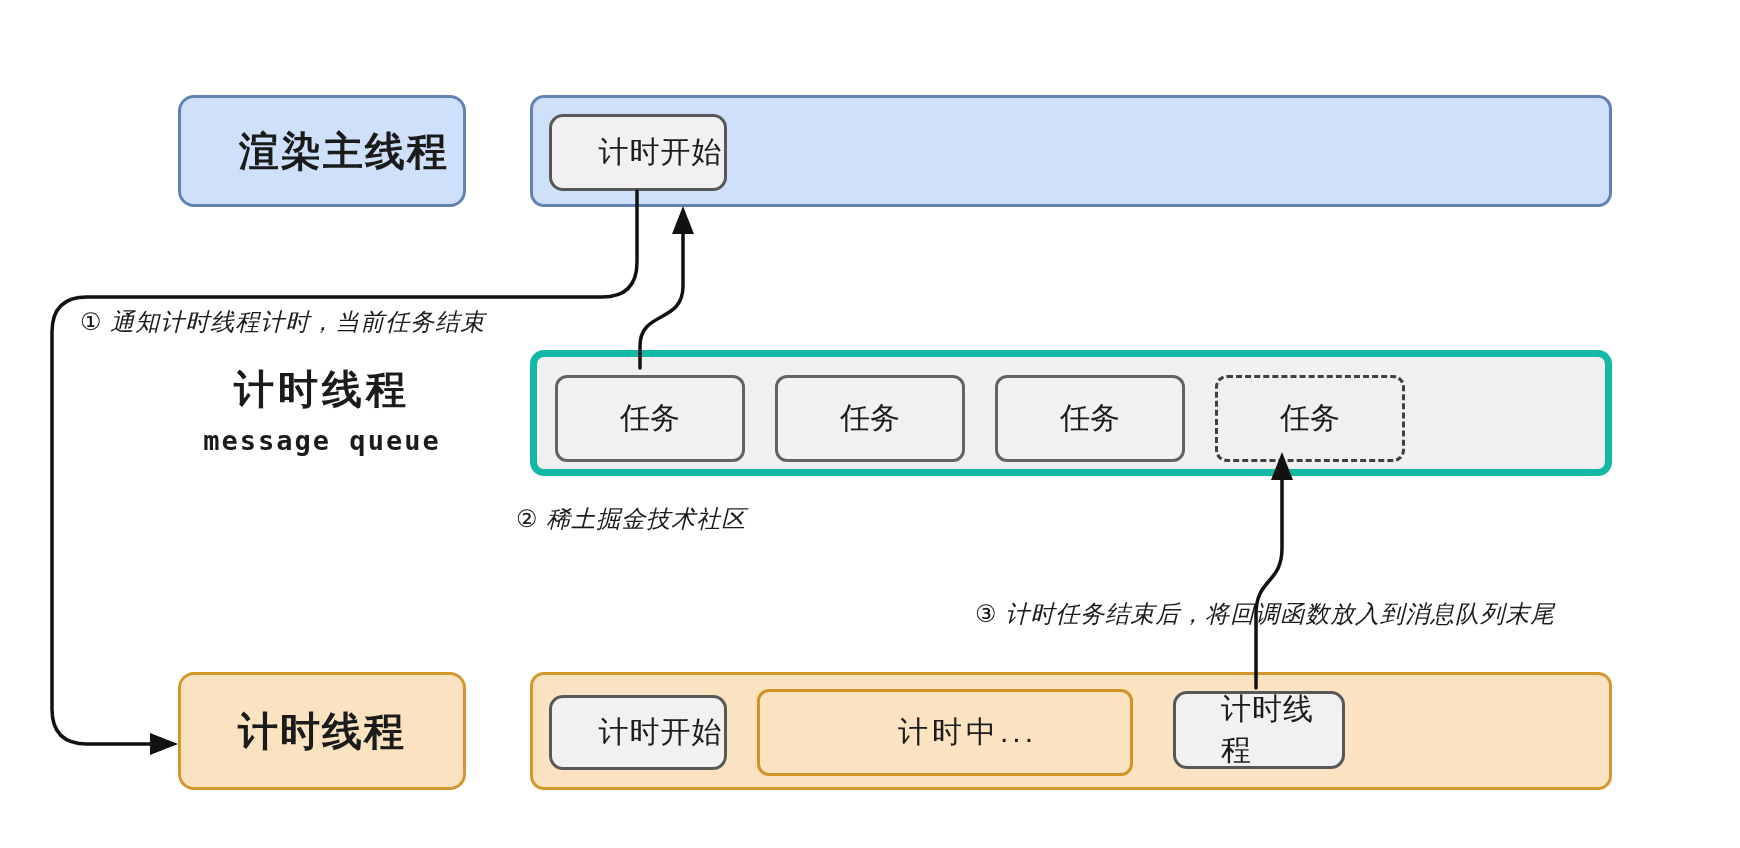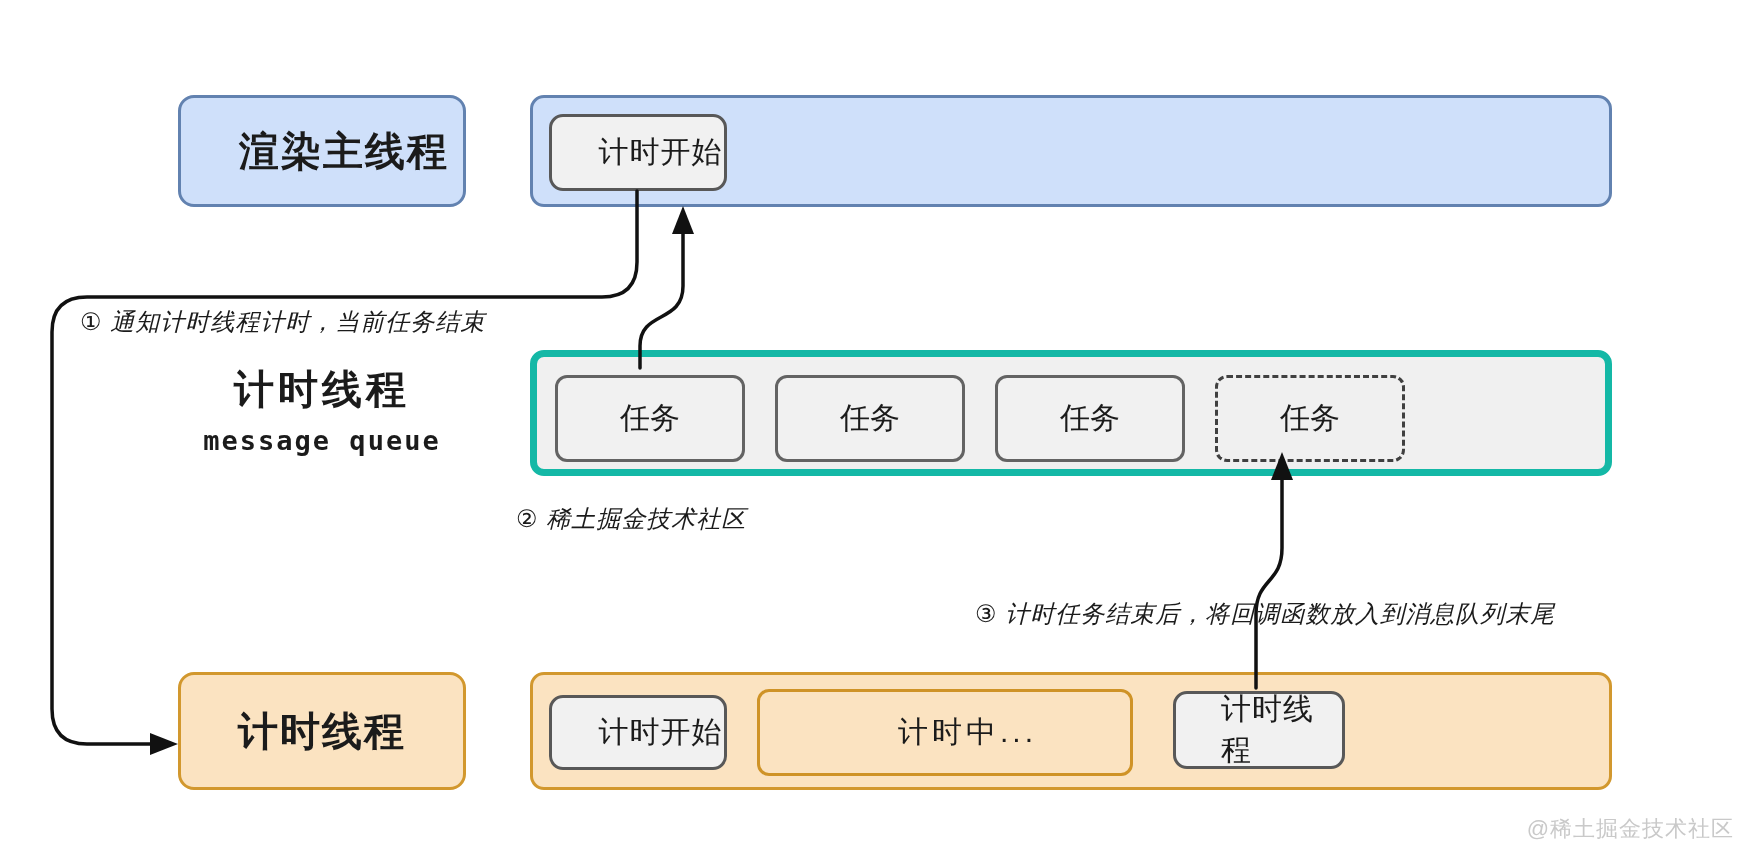--- a/index.html
+++ b/index.html
@@ -87,21 +87,20 @@
       <span class="chip-text">计时开始</span>
     </div>
     <div class="abs orange-inner center" style="left:224px;top:14px;width:376px;height:87px;">
       <span class="chip-text" style="letter-spacing:4px;">计时中...</span>
     </div>
     <div class="abs chip center" style="left:640px;top:16px;width:172px;height:78px;">
       <span class="chip-text">计时线程</span>
     </div>
   </div>
 
-  <div class="abs watermark" style="right:6px;top:814px;">@稀土掘金技术社区</div>
 
   <svg width="1740" height="848" viewBox="0 0 1740 848">
 
     <path d="M 637 191 L 637 262 Q 637 297 602 297 L 87 297 Q 52 297 52 332
              L 52 709 Q 52 744 87 744 L 154 744" fill="none" stroke="#111111" stroke-width="3.5" stroke-linecap="round"></path>
     <polygon points="178,744 150,733 150,755" fill="#111111"></polygon>
 
     <path d="M 640 368 L 640 346 C 640 310 683 324 683 286 L 683 232" fill="none" stroke="#111111" stroke-width="3.5" stroke-linecap="round"></path>
     <polygon points="683,206 672,234 694,234" fill="#111111"></polygon>
 

